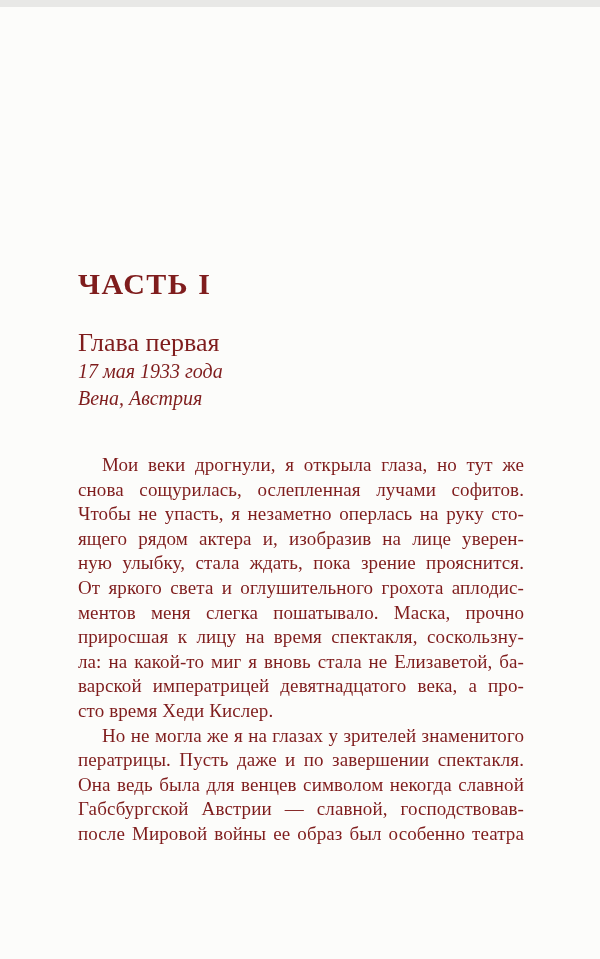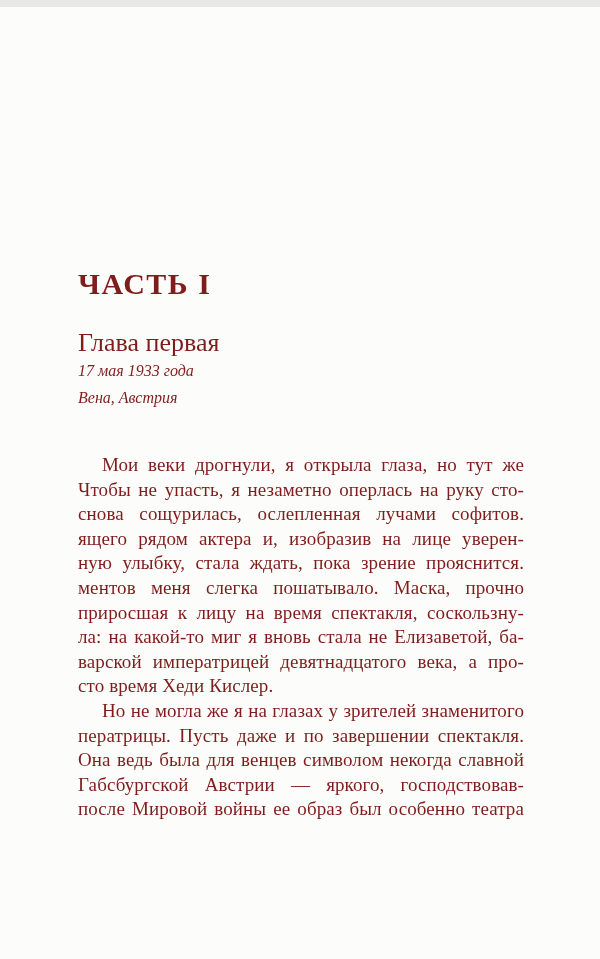--- a/index.html
+++ b/index.html
@@ -33,21 +33,21 @@
     top: 299px;
     font-size: 26px;
     font-weight: normal;
     line-height: 1.15;
     white-space: nowrap;
   }
   .dateline {
     position: absolute;
     left: 78px;
     top: 351px;
-    font-size: 16px;
+    font-size: 20px;
     font-style: italic;
     line-height: 26.5px;
   }
   .body-text {
     position: absolute;
     left: 78px;
     top: 446px;
     width: 446px;
   }
   .body-text .line {
@@ -75,28 +75,29 @@
 
   <h2 class="chapter-title">Глава первая</h2>
 
   <div class="dateline">
     <div>17 мая 1933 года</div>
     <div>Вена, Австрия</div>
   </div>
 
   <div class="body-text">
       <div class="line indent">Мои веки дрогнули, я открыла глаза, но тут же</div>
+      <div class="line">снова сощурилась, ослепленная лучами софитов.</div>
       <div class="line">Чтобы не упасть, я незаметно оперлась на руку сто-</div>
-      <div class="line">снова сощурилась, ослепленная лучами софитов.</div>
       <div class="line">ящего рядом актера и, изобразив на лице уверен-</div>
       <div class="line">ную улыбку, стала ждать, пока зрение прояснится.</div>
+      <div class="line">От яркого света и оглушительного грохота аплодис-</div>
       <div class="line">ментов меня слегка пошатывало. Маска, прочно</div>
       <div class="line">приросшая к лицу на время спектакля, соскользну-</div>
       <div class="line">ла: на какой-то миг я вновь стала не Елизаветой, ба-</div>
       <div class="line">варской императрицей девятнадцатого века, а про-</div>
       <div class="line last">сто время Хеди Кислер.</div>
       <div class="line indent">Но не могла же я на глазах у зрителей знаменитого</div>
       <div class="line">ператрицы. Пусть даже и по завершении спектакля.</div>
       <div class="line">Она ведь была для венцев символом некогда славной</div>
-      <div class="line">Габсбургской Австрии — яркого, господствовав-</div>
+      <div class="line">Габсбургской Австрии — славной, господствовав-</div>
       <div class="line">после Мировой войны ее образ был особенно театра</div>
     </div>
 </div>
 
 </body></html>

